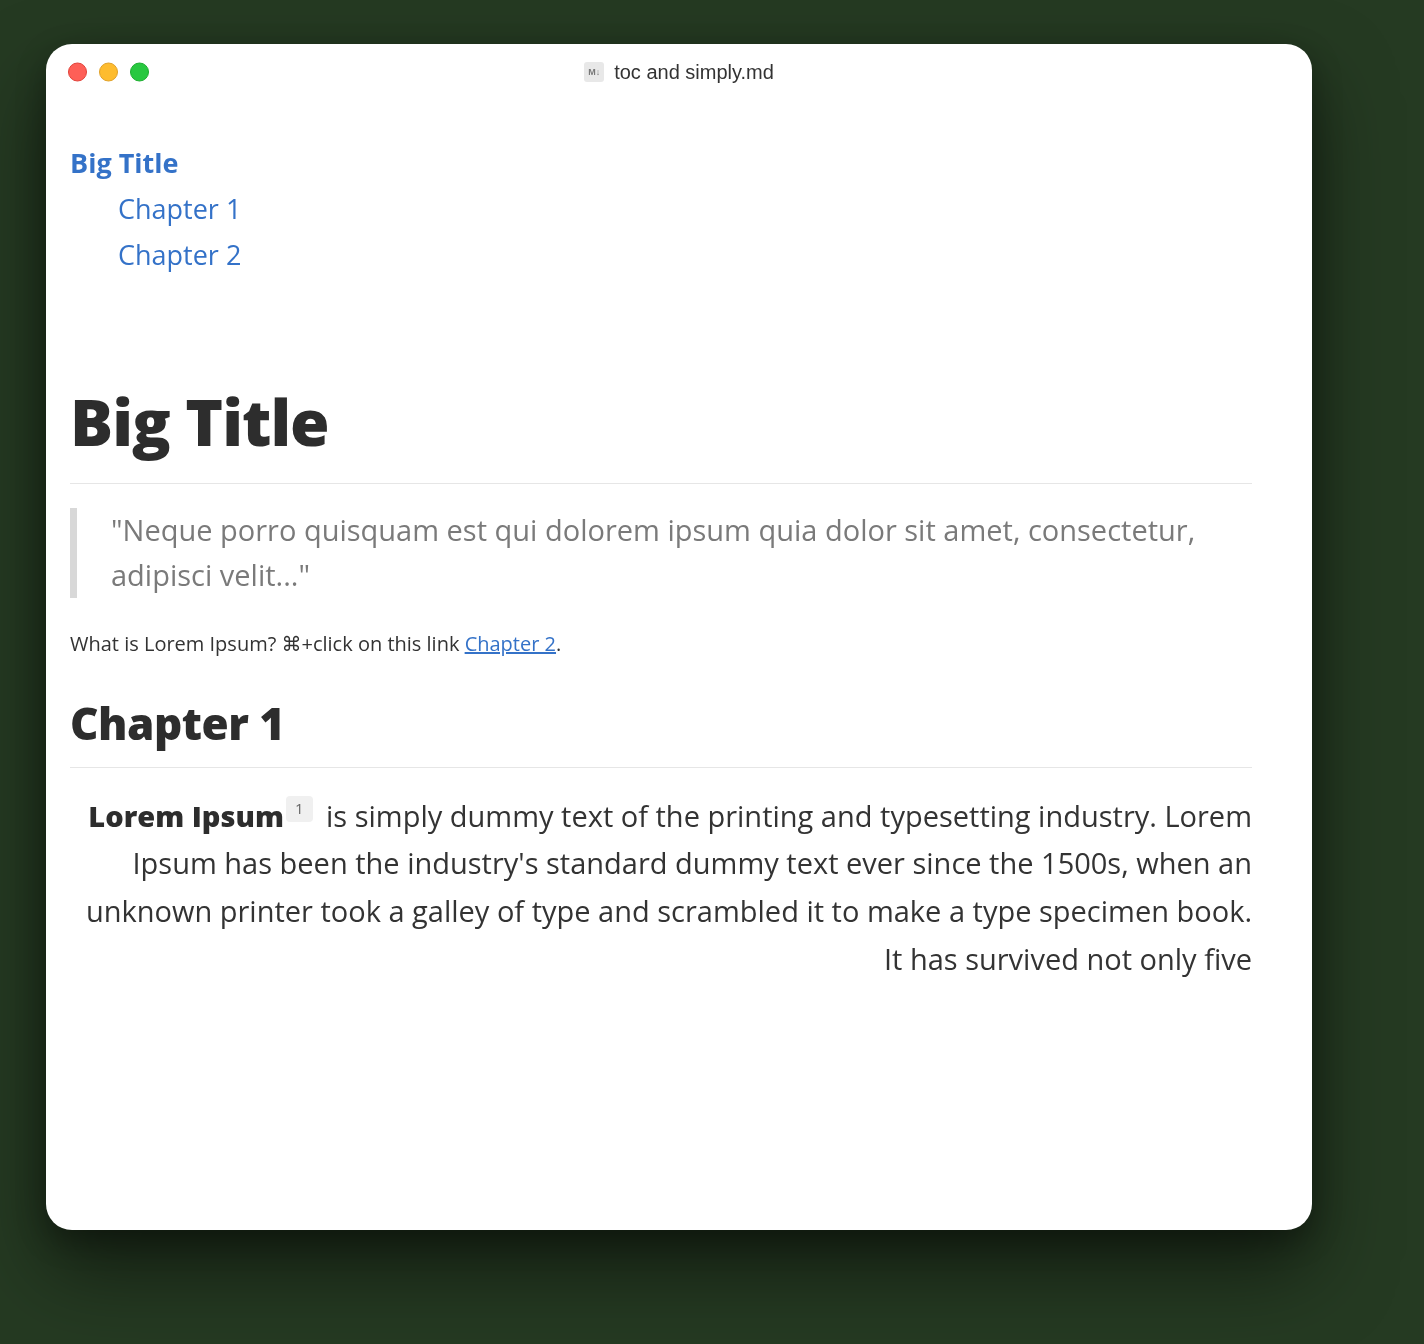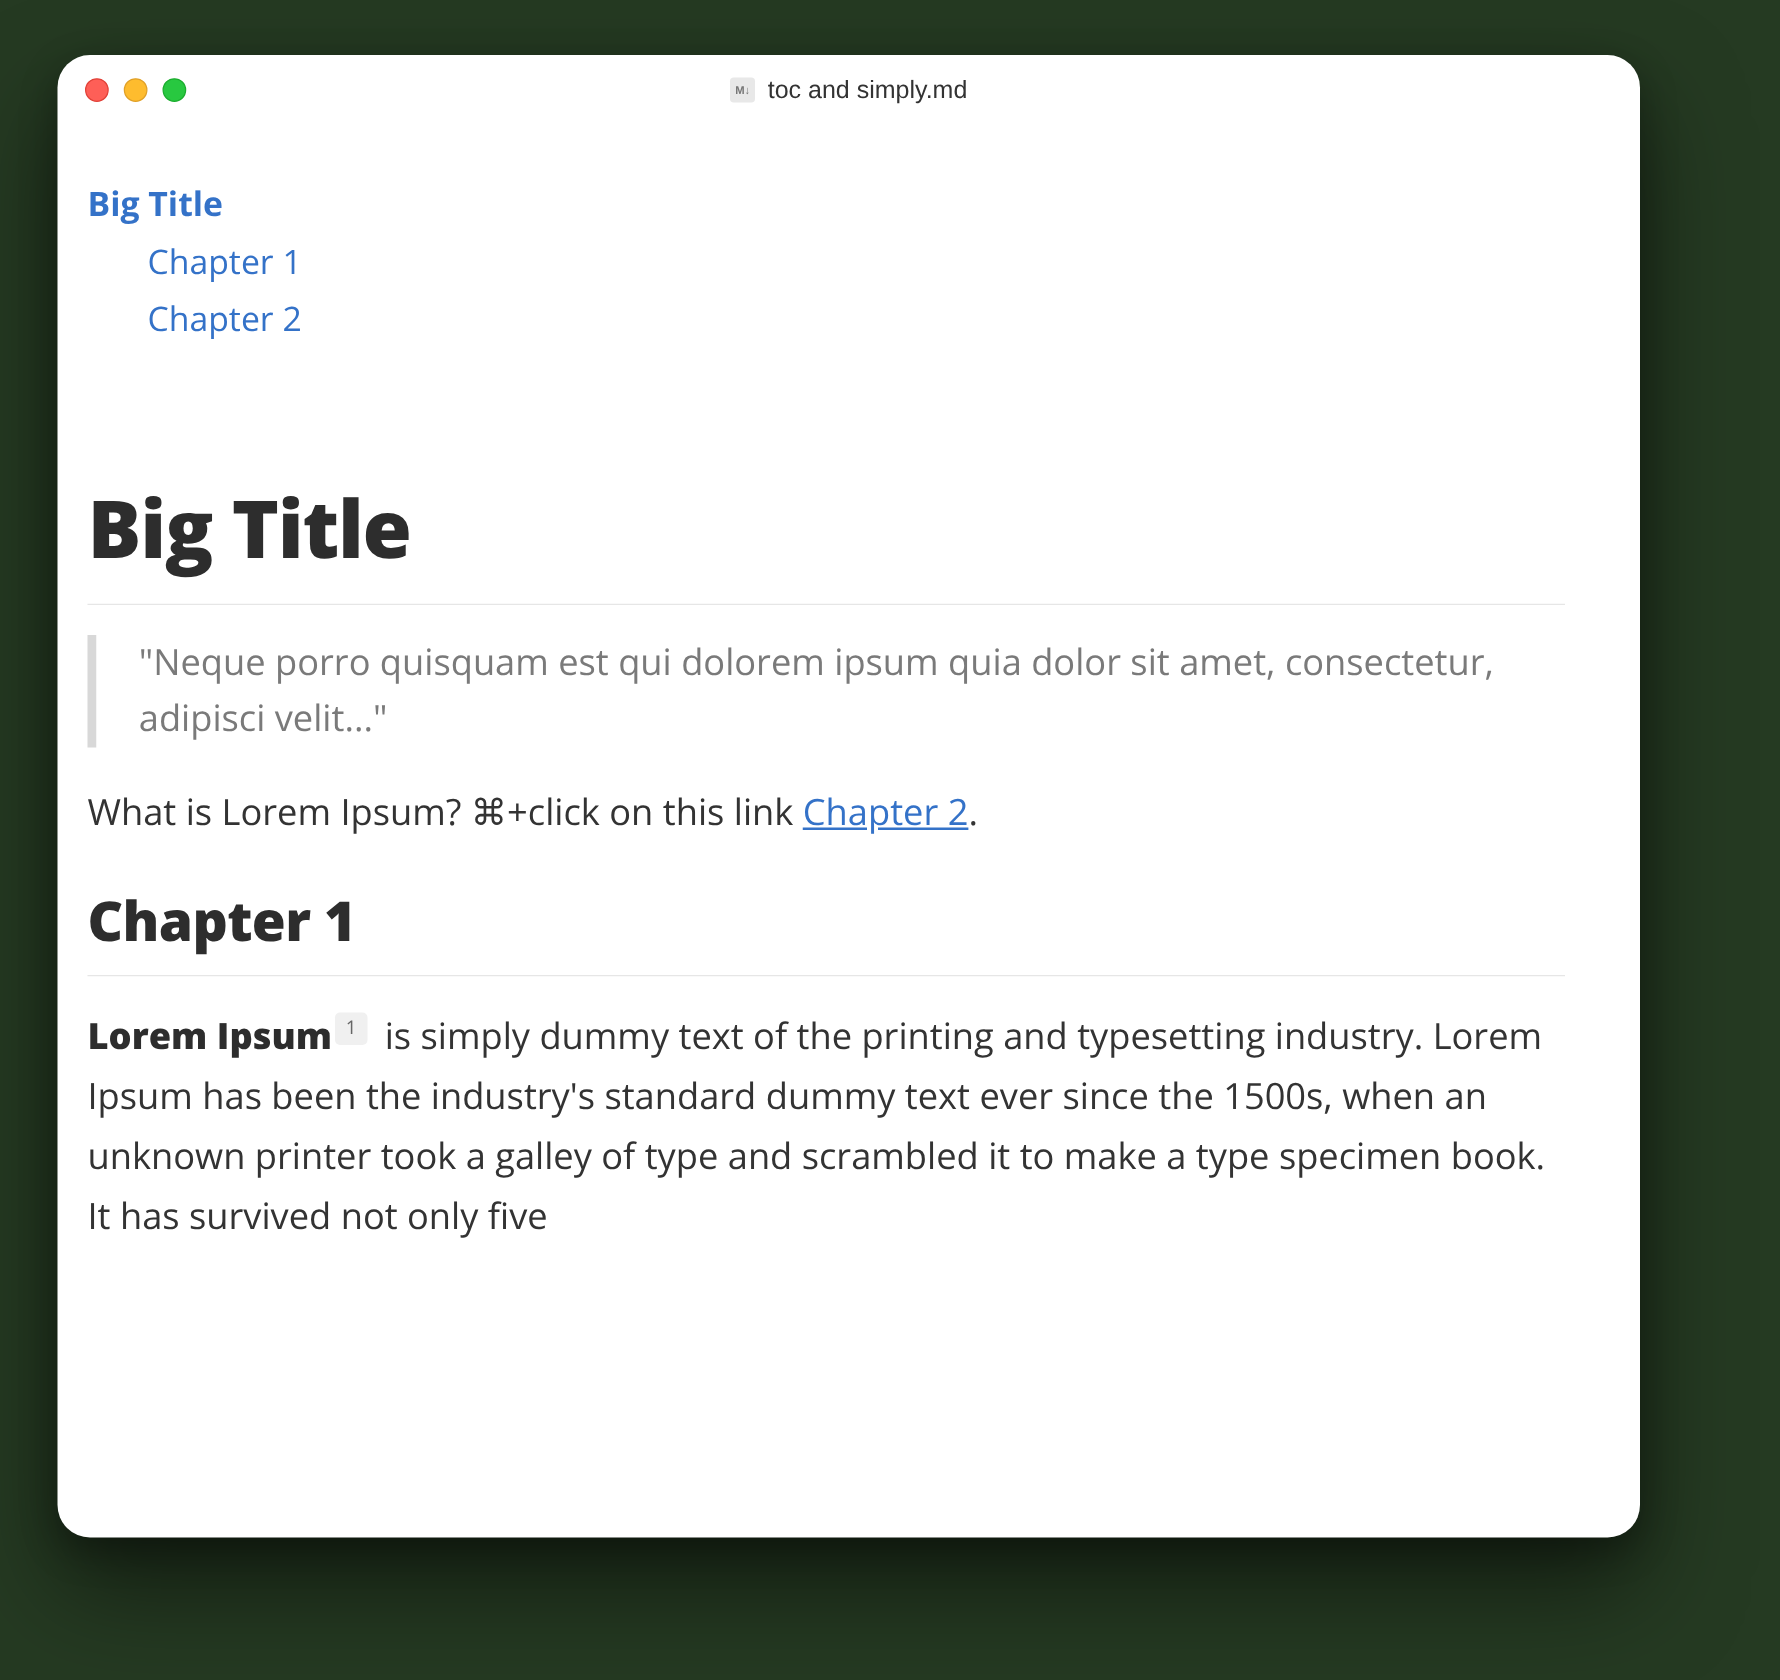--- a/index.html
+++ b/index.html
@@ -104,41 +104,42 @@
   }
   blockquote.quote {
     margin: 24px 0 30px 0;
     padding: 0 0 0 34px;
     border-left: 7px solid #d8d8d8;
     color: #7a7a7a;
     font-size: 29px;
     line-height: 1.55;
   }
   p.body {
-    font-size: 29px;
+    font-size: 20px;
     color: #333;
     line-height: 1.55;
     margin: 0 0 28px 0;
   }
   p.body a.inline-link {
     color: #3472c8;
     text-decoration: underline;
   }
   h2.chapter {
     font-size: 44px;
     font-weight: 800;
     color: #2d2d2d;
     margin: 34px 0 14px 0;
     letter-spacing: -0.5px;
   }
   p.para {
     font-size: 29px;
     color: #333;
     line-height: 1.65;
     margin: 0;
+    text-align: right;
   }
   p.para strong { font-weight: 800; color:#2d2d2d;}
   sup.fn {
     font-size: 15px;
     background: #f0f0f0;
     border-radius: 4px;
     padding: 2px 9px 4px 9px;
     color: #666;
     vertical-align: super;
     margin: 0 6px 0 2px;

